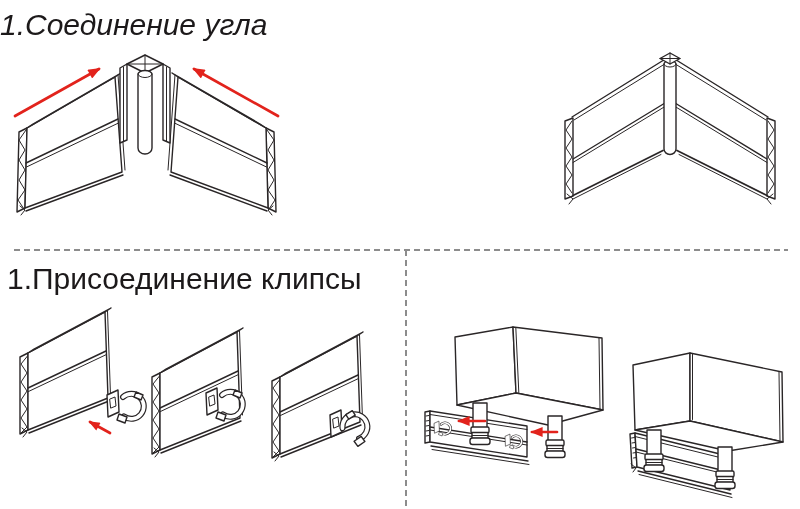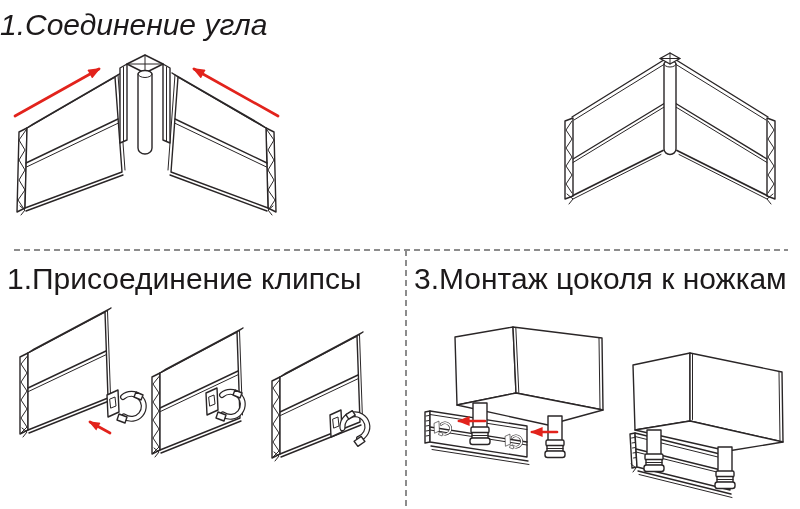--- a/index.html
+++ b/index.html
@@ -109,21 +109,20 @@
       <polygon class="fw" points="142,8 152,13.5 142,19 132,13.5"></polygon>
       <line class="ln thin" x1="142" y1="8" x2="142" y2="19"></line>
       <line class="ln thin" x1="132" y1="13.5" x2="152" y2="13.5"></line>
     </g>
   </svg>
 
   <div class="divider-h"></div>
   <div class="divider-v"></div>
 
   <h2 class="title t2">1.Присоединение клипсы</h2>
-  <h2 class="title t3">3.Монтаж цоколя к ножкам</h2>
 
   <svg class="svg3" width="400" height="209" viewBox="0 0 400 209">
     <defs>
       <marker id="ah3" markerUnits="userSpaceOnUse" markerWidth="13" markerHeight="9" viewBox="0 0 10 8" refX="8.5" refY="4" orient="auto">
         <path d="M0,0 L10,4 L0,8 Z" class="redf"></path>
       </marker>
       <g id="pn3">
         <polygon class="fw" points="-8,4 0,0 0,77 -8,81"></polygon>
         <polyline class="ln thin" points="-0.5,3 -7,11 -1,20 -7,29 -1,38 -7,47 -1,56 -7,65 -1,74 -7,80"></polyline>
         <polygon class="fw" points="0,0 77,-41 80,45 0,77"></polygon>

